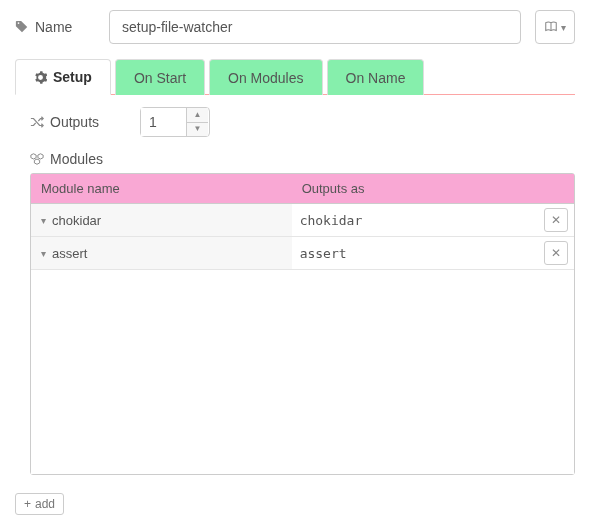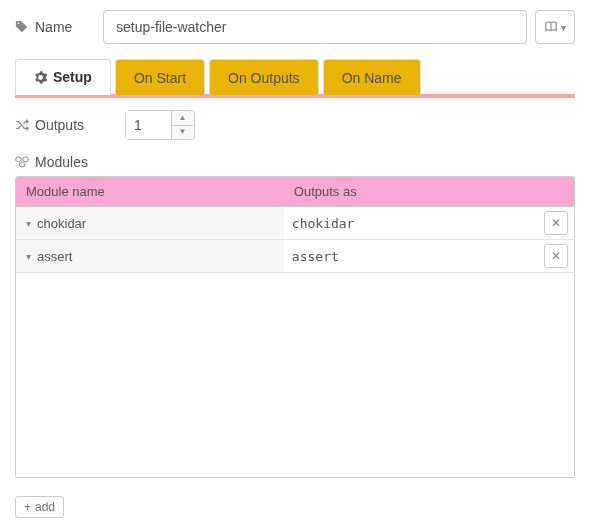--- a/index.html
+++ b/index.html
@@ -1,25 +1,25 @@
 <!DOCTYPE html>
 <html><head>
 <meta charset="utf-8">
 <style>
 * { box-sizing: border-box; margin: 0; padding: 0; }
 body { font-family: -apple-system, "Helvetica Neue", Arial, sans-serif; font-size: 14px; color: #555; background: #fff; width: 590px; height: 522px; overflow: hidden; }
-.form-row { display: flex; align-items: center; padding: 10px 15px; gap: 8px; }
+.form-row { display: flex; align-items: center; padding: 10px 15px; gap: 14px; }
 .label-col { width: 80px; display: flex; align-items: center; gap: 6px; color: #555; }
 .icon { display: inline-flex; align-items: center; justify-content: center; }
 .name-input { flex: 1; height: 34px; padding: 14px 12px; border: 1px solid #ccc; border-radius: 4px; font-size: 14px; color: #555; }
 .layer-btn { width: 40px; height: 34px; border: 1px solid #ccc; border-radius: 4px; background: #fff; display: flex; align-items: center; justify-content: center; gap: 3px; cursor: pointer; color: #555; }
-.tabs { display: flex; border-bottom: 4px solid #fca5a5; margin: 5px 15px 0 15px; }
-.tab { padding: 9px 18px; border: 1px solid transparent; border-bottom: none; margin-right: 4px; margin-bottom: -1px; background: #eab308; border-color: #ddd; color: #555; cursor: pointer; border-radius: 4px 4px 0 0; display: flex; align-items: center; gap: 6px; }
+.tabs { display: flex; border-bottom: 1px solid #fca5a5; margin: 5px 15px 0 15px; }
+.tab { padding: 9px 18px; border: 1px solid transparent; border-bottom: none; margin-right: 4px; margin-bottom: -1px; background: #86efac; border-color: #ddd; color: #555; cursor: pointer; border-radius: 4px 4px 0 0; display: flex; align-items: center; gap: 6px; }
 .tab.active { background: #fff; border-color: #ddd; border-bottom: 1px solid #fff; font-weight: bold; color: #333; }
-.content { padding: 12px 15px; }
+.content { padding: 12px 15px; margin-left: 15px; }
 .outputs-row { display: flex; align-items: center; gap: 20px; margin-bottom: 14px; }
 .spinner { display: flex; align-items: center; border: 1px solid #ccc; border-radius: 4px; height: 30px; width: 70px; }
 .spinner input { border: none; width: 45px; height: 100%; padding: 0 8px; font-size: 14px; color: #555; outline: none; }
 .spinner-btns { display: flex; flex-direction: column; border-left: 1px solid #ccc; height: 100%; width: 22px; }
 .spinner-btn { flex: 1; border: none; background: #f7f7f7; font-size: 8px; color: #888; cursor: pointer; line-height: 1; display: flex; align-items: center; justify-content: center; }
 .spinner-btn:first-child { border-bottom: 1px solid #ccc; }
 .modules-header { display: flex; gap: 6px; margin-bottom: 6px; color: #555; }
 .modules-table { border: 1px solid #ccc; border-radius: 3px; width: 100%; }
 .table-head { display: flex; background: #f9a8d4; border-bottom: 1px solid #ccc; }
 .th { padding: 7px 10px; font-size: 13px; color: #555; }
@@ -67,21 +67,21 @@
       <svg width="13" height="13" viewBox="0 0 16 16" fill="#666">
           <path d="M8 5a3 3 0 1 0 0 6 3 3 0 0 0 0-6zm7 3c0 .5-.05 1-.14 1.4l1.6 1.2-1.5 2.6-1.9-.7c-.7.6-1.5 1-2.4 1.3l-.3 2H7.6l-.3-2c-.9-.3-1.7-.7-2.4-1.3l-1.9.7-1.5-2.6 1.6-1.2C3 9 3 8.5 3 8s0-1 .1-1.4L1.5 5.4 3 2.8l1.9.7c.7-.6 1.5-1 2.4-1.3l.3-2h2.8l.3 2c.9.3 1.7.7 2.4 1.3l1.9-.7 1.5 2.6-1.6 1.2c.1.4.1.9.1 1.4z"></path>
         </svg>
     </span>
     <span>Setup</span>
   </div>
   <div class="tab">
     <span>On Start</span>
   </div>
   <div class="tab">
-    <span>On Outputs</span>
+    <span>On Modules</span>
   </div>
   <div class="tab">
     <span>On Name</span>
   </div>
 </div>
 
 <div class="content">
   <div class="outputs-row">
     <div class="label-col" style="width:90px">
       <span class="icon">

